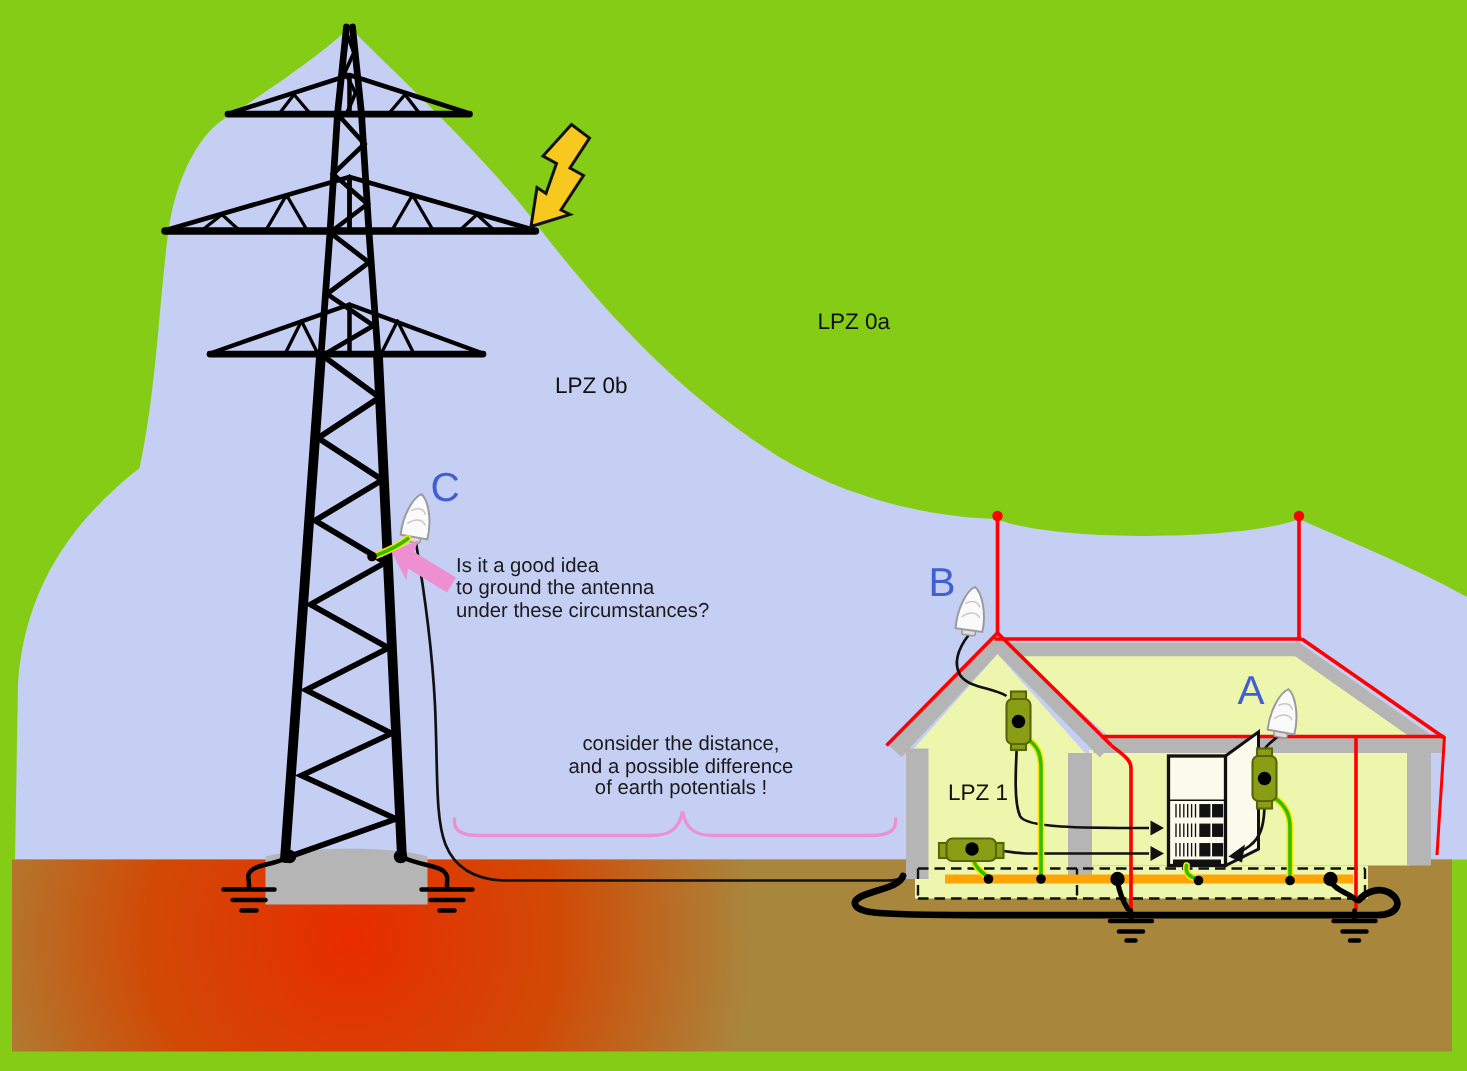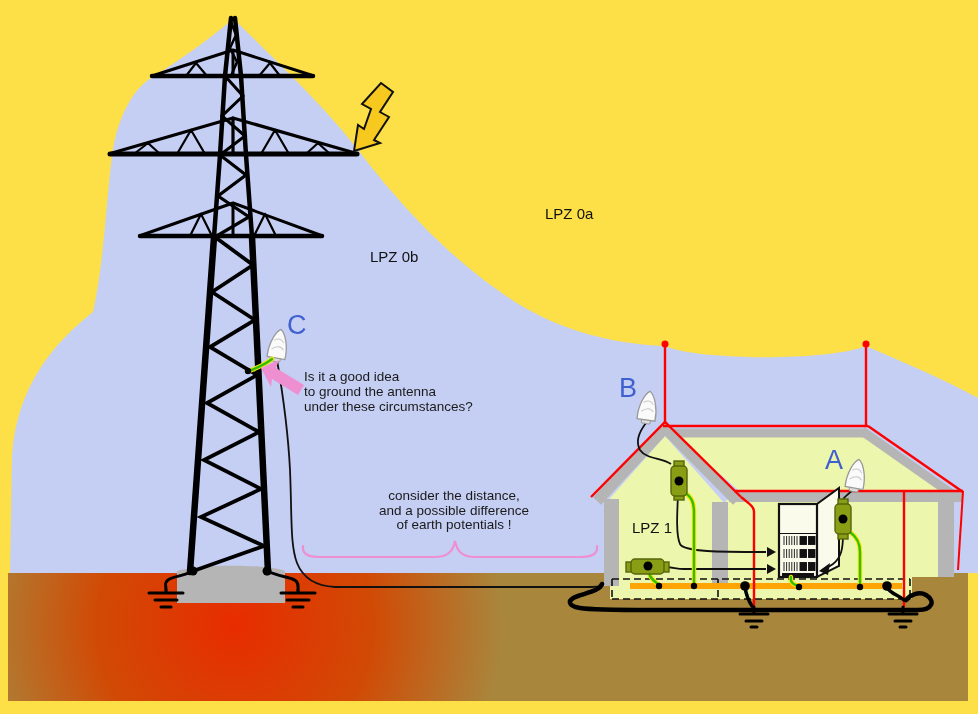--- a/index.html
+++ b/index.html
@@ -1,16 +1,16 @@
 <!DOCTYPE html>
 <html><head>
 <meta charset="utf-8">
 <style>
   html,body{margin:0;padding:0;background:#ffffff;}
-  #stage{position:relative;width:978px;height:714px;background:#fde047;overflow:hidden;
+  #stage{position:relative;width:978px;height:714px;background:#84cc16;overflow:hidden;
          font-family:"Liberation Sans", sans-serif;}
   svg{position:absolute;left:0;top:0;}
   text{font-family:"Liberation Sans", sans-serif;}
   .note{fill:#1a1a1a;font-size:13.5px;}
   .zone-label{fill:#111111;font-size:15px;}
   .ant-label{font-size:27px;}
 </style>
 </head>
 <body>
 

